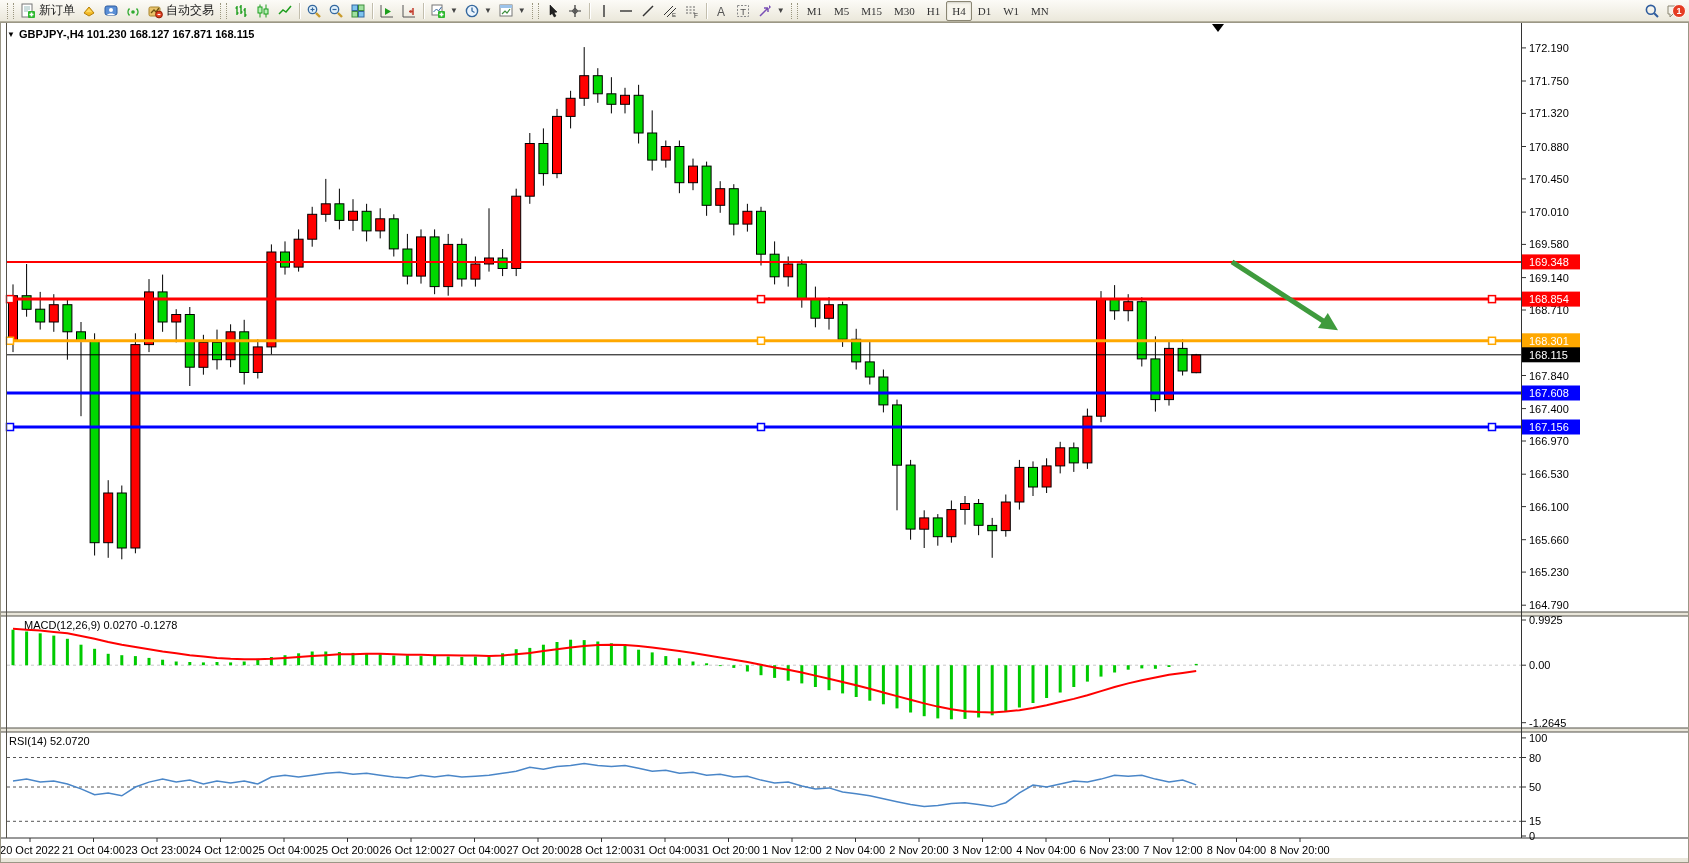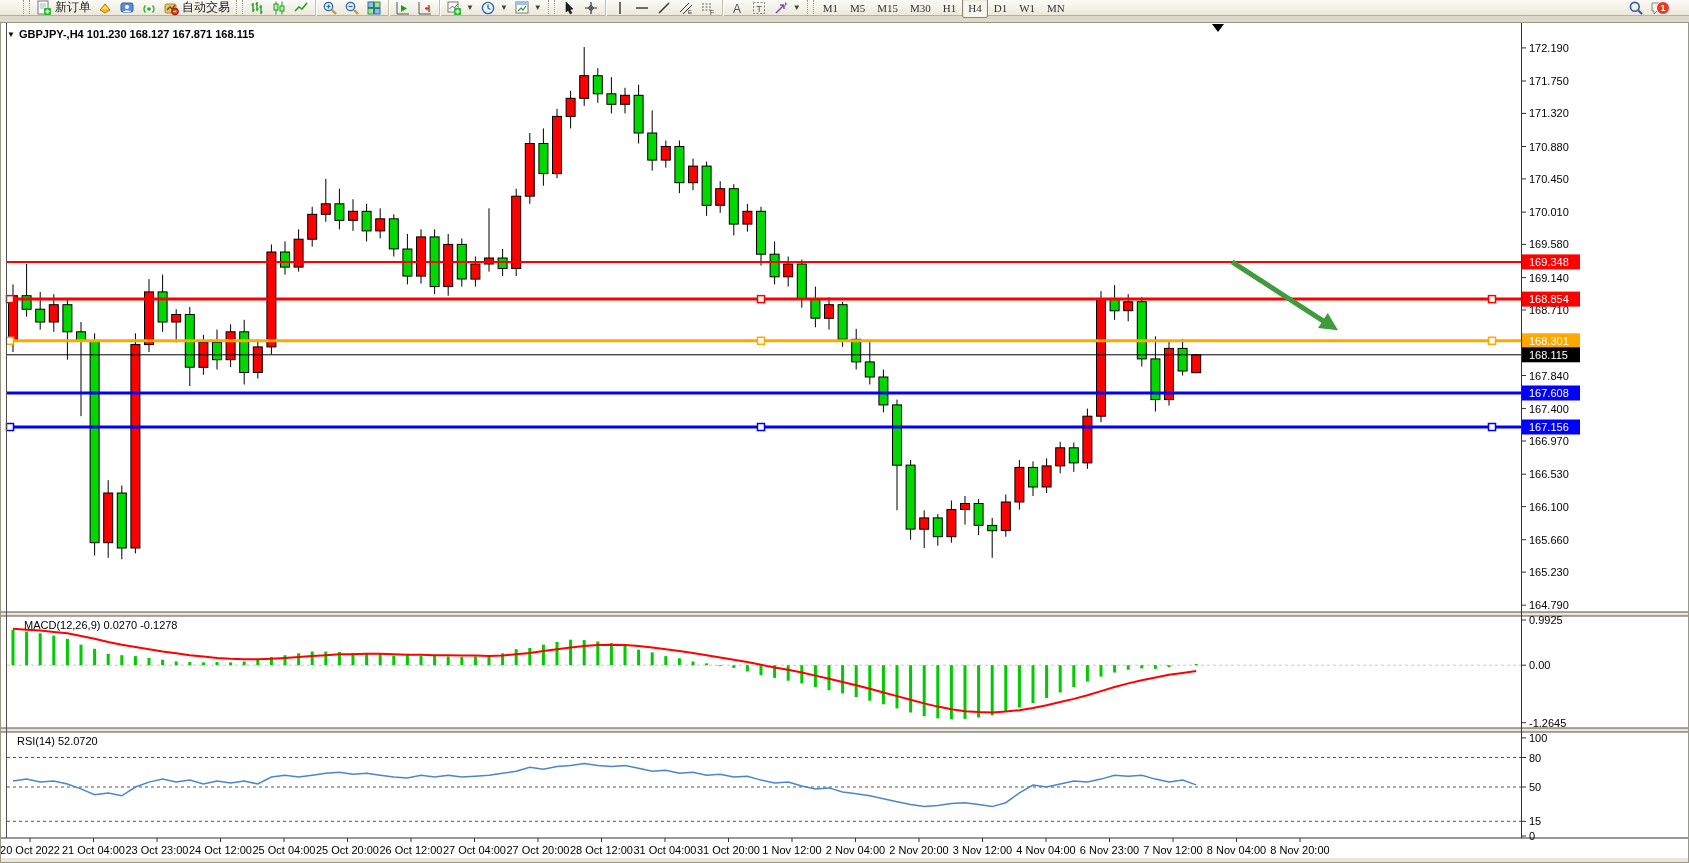--- a/index.html
+++ b/index.html
@@ -1,37 +1,37 @@
 <!DOCTYPE html>
 <html><head>
 <meta charset="utf-8">
 <style>
   html,body{margin:0;padding:0;background:#dcd9cc;}
   body{width:1689px;height:863px;overflow:hidden;font-family:"Liberation Sans",sans-serif;position:relative;}
-  #toolbar{position:absolute;left:0;top:0;width:1689px;height:16px;background:linear-gradient(#fcfbf7,#ebe8db);
-    border-bottom:1px solid #b5b19f;display:flex;align-items:center;padding:0 20px;box-sizing:border-box;justify-content:space-between;}
+  #toolbar{position:absolute;left:0;top:0;width:1689px;height:22px;background:linear-gradient(#fcfbf7,#ebe8db);
+    border-bottom:1px solid #b5b19f;display:flex;align-items:center;padding:0 4px;box-sizing:border-box;justify-content:space-between;}
   .tb-btn{height:20px;min-width:22px;display:inline-flex;align-items:center;justify-content:center;
     border:1px solid transparent;border-radius:2px;cursor:pointer;gap:3px;padding:0 2px;box-sizing:border-box;}
   .tb-btn.active{border:1px solid #8a8673;background:#f7f5ec;box-shadow:inset 0 1px 2px rgba(0,0,0,.15);}
   .tb-label{font-size:12px;color:#1a1a1a;white-space:nowrap;}
   .tb-grip{width:5px;height:16px;margin:0 3px;border-left:1px dotted #9a967f;border-right:1px dotted #9a967f;}
   .tb-sep{width:1px;height:16px;background:#c2bead;margin:0 3px;box-shadow:1px 0 0 #fff;}
   .tb-spacer{flex:1;}
   .tf-btn{font-size:11px;color:#333;padding:0 5px;font-family:Liberation Serif, serif;}
   .caret{font-size:8px;color:#444;margin-left:1px;}
   .icon16{width:16px;height:16px;display:inline-block;}
   .badge{position:absolute;top:1px;right:-4px;background:#e53c22;color:#fff;border-radius:7px;min-width:12px;height:12px;
     font-size:9px;line-height:12px;text-align:center;font-weight:bold;border:1px solid #fff;}
   #chart-area{position:absolute;left:0;top:22px;width:1689px;height:841px;background:#fff;}
   #chart-svg{position:absolute;left:0;top:0;}
   .overlay-label{position:absolute;font-size:11px;color:#000;white-space:nowrap;z-index:5;}
   #ohlc-line{left:7px;top:6px;font-weight:bold;display:flex;align-items:center;gap:4px;}
   #ohlc-line .tri{font-size:8px;color:#000;}
   #macd-label{left:24px;top:597px;}
-  #rsi-label{left:17px;top:713px;}
+  #rsi-label{left:9px;top:713px;}
   svg text{font-family:"Liberation Sans",sans-serif;}
 </style>
 </head>
 <body>
 
 <div id="toolbar">
     <div class="tb-grip"></div>
     <div class="tb-btn">
       <span style="display: inline-flex; position: relative;">
         <svg class="icon16" viewBox="0 0 16 16">

